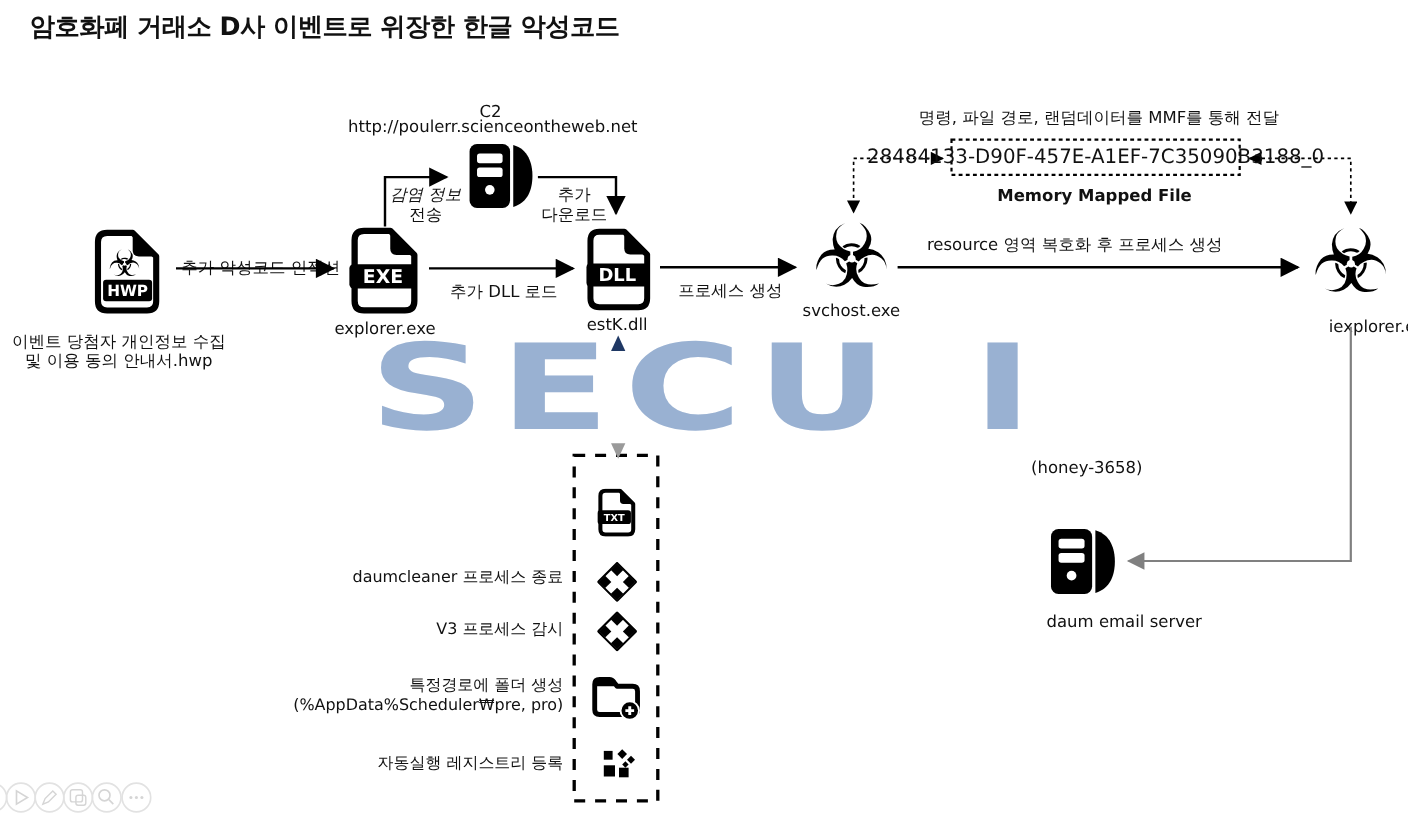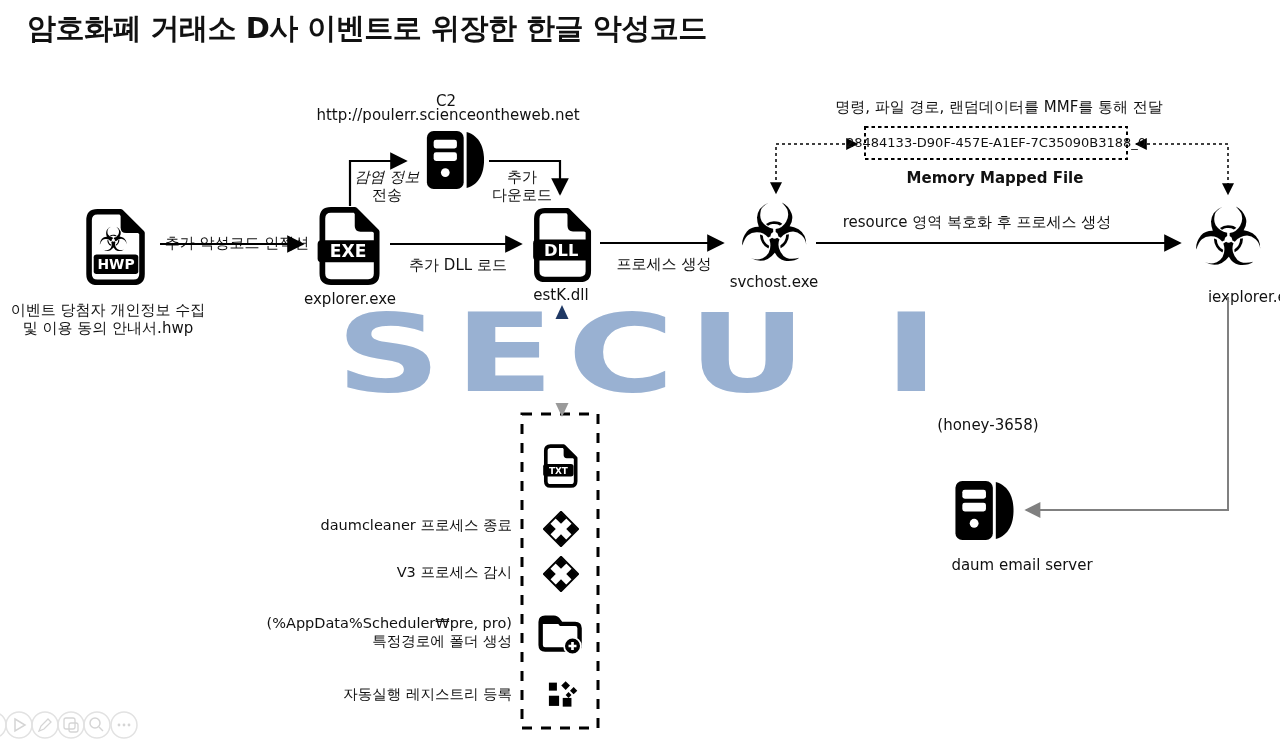--- a/index.html
+++ b/index.html
@@ -1,20 +1,20 @@
 <!DOCTYPE html>
 <html><head>
 <meta charset="utf-8">
 <style>
   html,body{margin:0;padding:0;background:#fff;}
   .stage{position:relative;width:1280px;height:739px;background:#ffffff;overflow:hidden;
          font-family:"DejaVu Sans",sans-serif;color:#111;}
-  .title{position:absolute;left:27px;top:9px;font-size:29px;font-weight:bold;letter-spacing:-0.5px;white-space:nowrap;}
+  .title{position:absolute;left:27px;top:9px;font-size:23px;font-weight:bold;letter-spacing:-0.5px;white-space:nowrap;}
   .cap{position:absolute;transform:translateX(-50%);text-align:center;font-size:15px;line-height:18px;white-space:nowrap;}
-  .cap.small{font-size:13px;}
+  .cap.small{font-size:18px;}
   .cap.bold{font-weight:bold;}
   .rlab{position:absolute;right:768px;text-align:right;font-size:14.5px;line-height:18px;white-space:nowrap;}
   .watermark{position:absolute;left:336px;top:300px;font-size:108px;font-weight:bold;letter-spacing:10px;
              line-height:1;transform:scaleX(1.35);transform-origin:left top;opacity:0.88;z-index:1;white-space:nowrap;}
   .overlay{position:absolute;left:0;top:0;z-index:2;pointer-events:none;}
   .node{position:absolute;z-index:3;}
   .bio{position:absolute;z-index:3;width:86px;text-align:center;font-size:80px;line-height:76px;color:#000;}
   .guidbox{position:absolute;left:865px;top:127px;width:262px;height:32px;z-index:3;
            display:flex;align-items:center;justify-content:center;}
   .controls{position:absolute;left:0px;top:710px;z-index:4;}
@@ -180,22 +180,22 @@
   <div class="cap" style="left:1228px;top:288px;margin-left:28px;">iexplorer.exe</div>
 
   <div class="cap" style="left:988px;top:416px;">
     <span style="display:block;">(honey-3658)</span>
   </div>
   <div class="cap" style="left:1022px;top:556px;">daum email server</div>
 
   <div class="rlab" style="top:516px;text-align:center;">daumcleaner 프로세스 종료</div>
   <div class="rlab" style="top:563px;">V3 프로세스 감시</div>
   <div class="rlab" style="top:614px;">
+    <span style="display:block;">특정경로에 폴더 생성</span>
     <span style="display:block;">(%AppData%Scheduler₩pre, pro)</span>
-    <span style="display:block;">특정경로에 폴더 생성</span>
   </div>
   <div class="rlab" style="top:685px;">자동실행 레지스트리 등록</div>
 
   <svg class="controls" width="150" height="30" viewBox="0 0 150 30">
     <g>
       <circle cx="-7" cy="15" r="13" fill="none" stroke="#e2e2e2" stroke-width="1.5"></circle>
     </g>
     <g>
       <circle cx="19" cy="15" r="13" fill="none" stroke="#e2e2e2" stroke-width="1.5"></circle>
       <polygon points="15,9 25,15 15,21" fill="none" stroke="#d5d5d5" stroke-width="1.5"></polygon>

